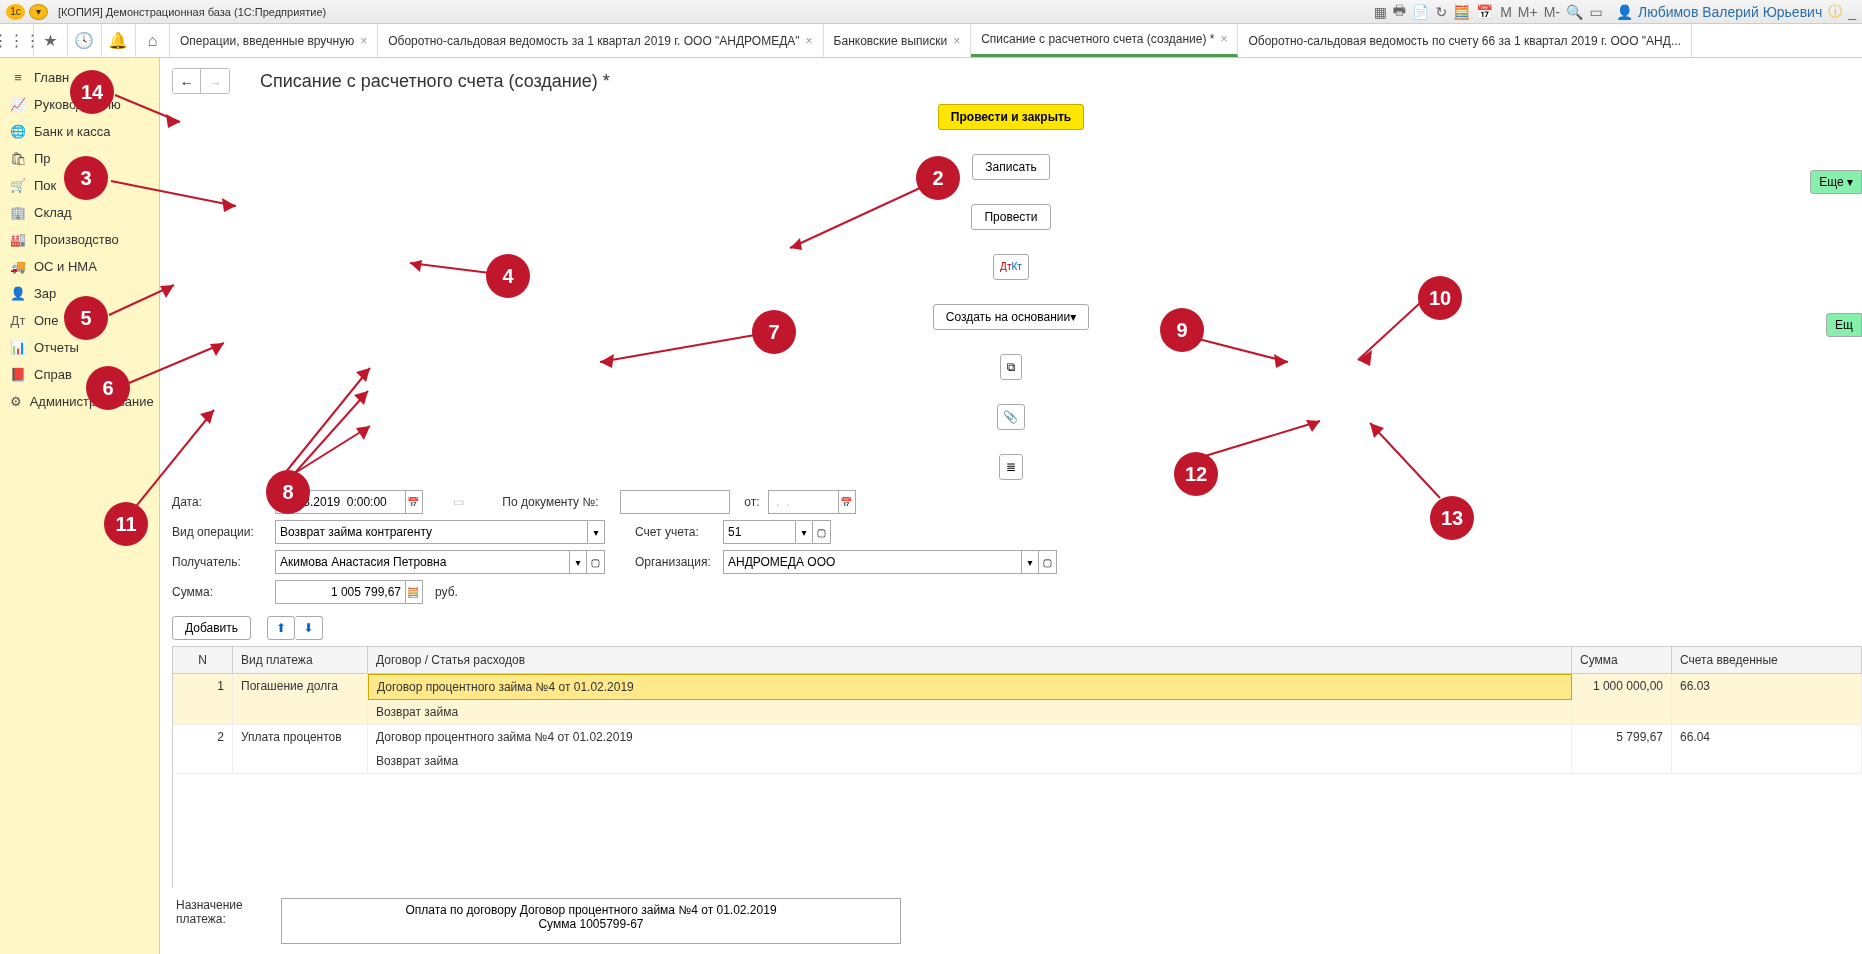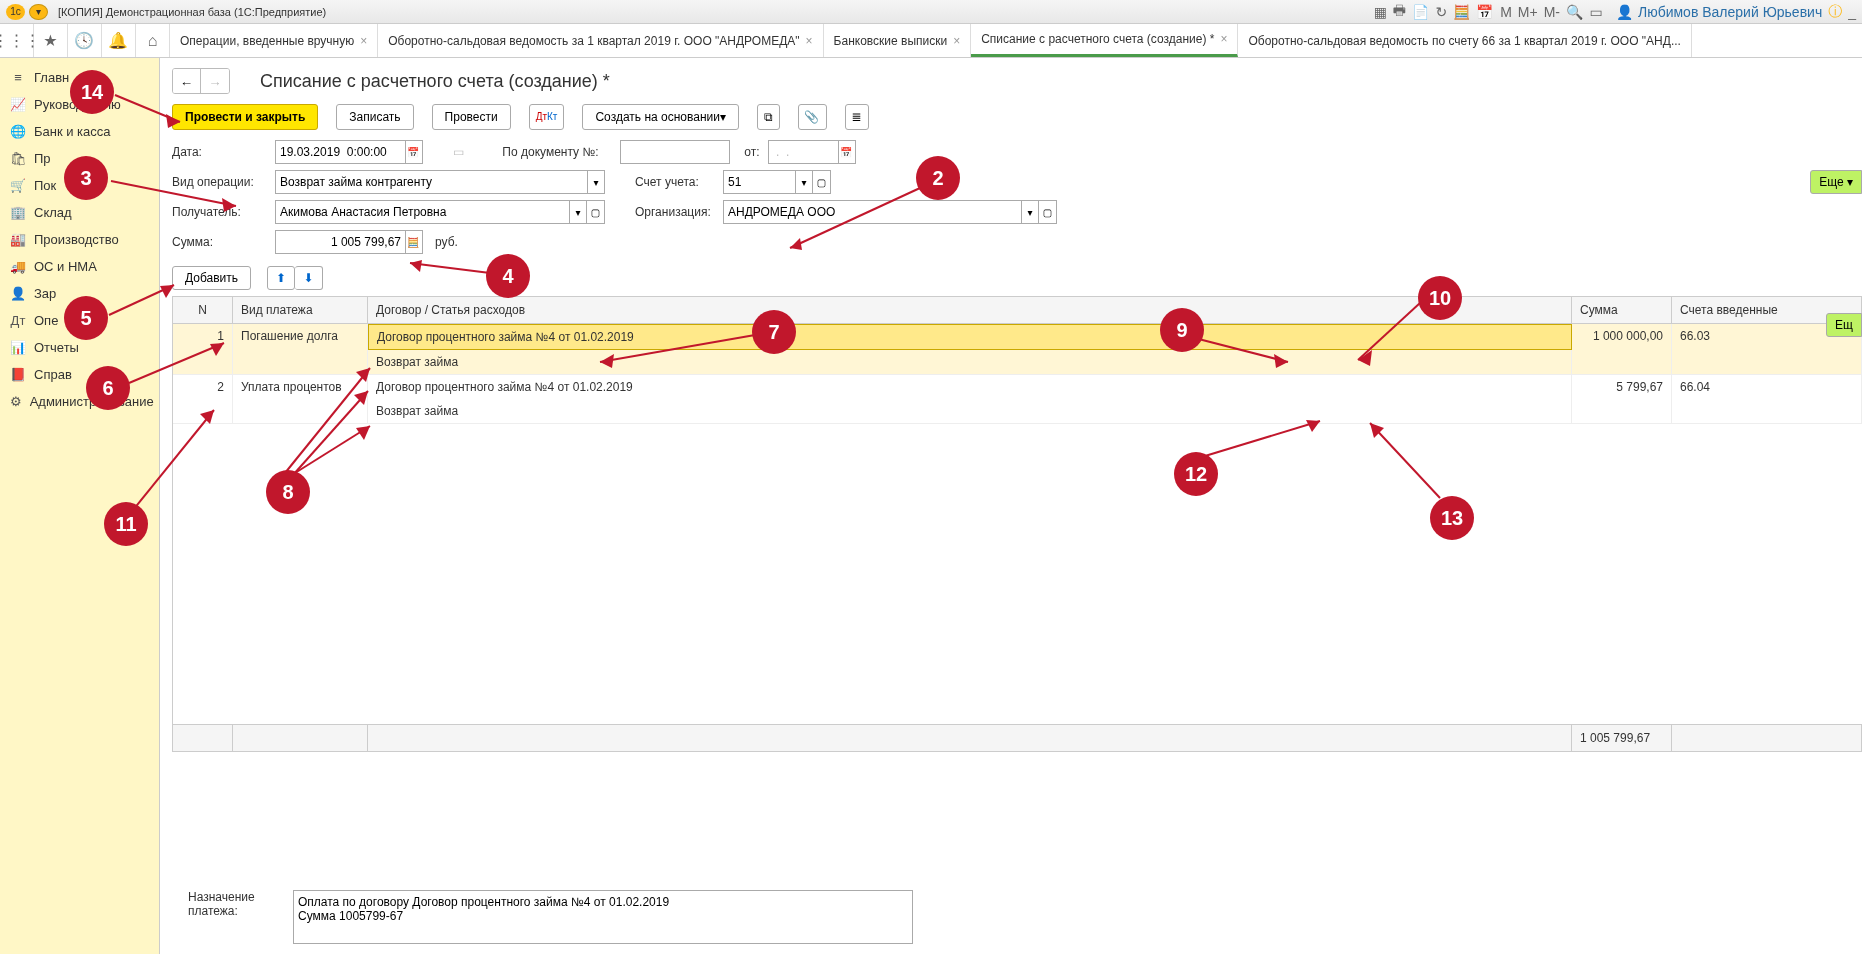--- a/index.html
+++ b/index.html
@@ -20,21 +20,21 @@
 .main { display:flex; height:calc(100vh - 58px); }
 .sidebar { width:160px; background:#fff7c6; border-right:1px solid #ccc; padding-top:6px; }
 .sidebar .item { display:flex; align-items:center; gap:8px; padding:6px 10px; font-size:13px; color:#333; cursor:pointer; }
 .sidebar .item .ico { width:16px; text-align:center; color:#555; font-size:13px; }
 .content { flex:1; position:relative; overflow:hidden; }
 .toolbar-row { display:flex; align-items:center; gap:10px; padding:10px 12px 0 12px; }
 .navarrows { display:flex; border:1px solid #bbb; border-radius:3px; overflow:hidden; }
 .navarrows button { width:28px; height:24px; background:#fff; border:none; border-right:1px solid #bbb; cursor:pointer; }
 .navarrows button:last-child { border-right:none; color:#bbb;}
 .page-title { font-size:18px; font-weight:normal; margin-left:20px; }
-.btnrow { display:flex; gap:18px; padding:10px 12px; align-items:center; }
+.btnrow { display:flex; gap:24px; padding:10px 12px; align-items:center;flex-direction:column; }
 .btn { background:#fff; border:1px solid #aaa; border-radius:3px; padding:4px 12px; font-size:12px; cursor:pointer; height:26px; display:inline-flex; align-items:center; }
 .btn.primary { background:#ffe600; border-color:#c9a800; font-weight:bold; }
 .btn.icon { padding:4px 6px; }
 .formgrid { padding:0 12px; }
 .formrow { display:flex; align-items:center; margin-bottom:6px; gap:8px; }
 .formrow .lbl { width:95px; font-size:12px; }
 .formrow .lbl2 { width:110px; font-size:12px; margin-left:30px; }
 .input { border:1px solid #aaa; height:24px; padding:2px 4px; font-size:12px; background:#fff; }
 .input.date { width:130px; }
 .selectwrap { display:flex; }
@@ -53,25 +53,25 @@
 .col-contract { flex:1; min-width:400px; }
 .col-sum { width:100px; text-align:left; }
 .col-acct { width:190px; }
 .trow { display:flex; font-size:12px; }
 .td { padding:5px 8px; border-right:1px solid #eee; }
 .trow.sel .td.contract { background:#ffe98a; border:1px solid #c9a800; }
 .trow.sel { background:#fff6d5; }
 .subrow { display:flex; font-size:12px; border-bottom:1px solid #eee; }
 .subrow.sel { background:#fff6d5; }
 .tfoot { display:flex; background:#f5f5f5; border-top:1px solid #ccc; font-size:12px; }
-.bottom-section { position:absolute; bottom:0; left:0; right:0; padding:10px 28px; display:flex; gap:10px; background:#fff; }
+.bottom-section { position:absolute; bottom:0; left:0; right:0; padding:10px 16px; display:flex; gap:10px; background:#fff; }
 .bottom-section .lbl { width:95px; font-size:12px; }
-.bottom-section textarea { flex:0 0 620px; height:54px; border:1px solid #aaa; font-size:12px; padding:4px; font-family:Arial; resize:none; }
+.bottom-section textarea { flex:0 0 620px; height:46px; border:1px solid #aaa; font-size:12px; padding:4px; font-family:Arial; resize:none;text-align:center; }
 .callout { position:absolute; width:44px; height:44px; background:#c1172c; border-radius:50%; color:#fff; font-size:20px; font-weight:bold; display:flex; align-items:center; justify-content:center; z-index:50; }
-.more-btn { position:absolute; right:0; border:1px solid #aaa; border-radius:3px 0 0 3px; padding:4px 8px; background:#bef264; font-size:12px; cursor:pointer; }
+.more-btn { position:absolute; right:0; border:1px solid #aaa; border-radius:3px 0 0 3px; padding:4px 8px; background:#86efac; font-size:12px; cursor:pointer; }
 svg.arrow { position:absolute; z-index:49; pointer-events:none; }
 svg.arrow line { stroke:#c1172c; stroke-width:2; }
 svg.arrow polygon { fill:#c1172c; }
 </style>
 </head>
 <body>
 
 <div class="titlebar">
   <span class="dot dot1">1c</span>
   <span class="dot dot2">▾</span>

